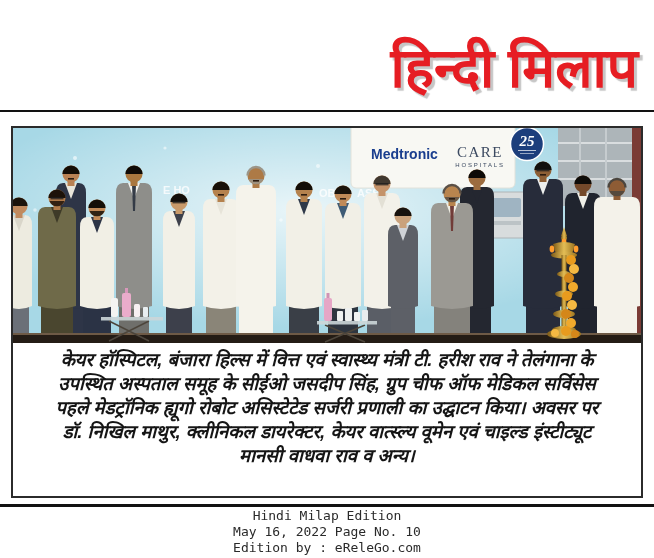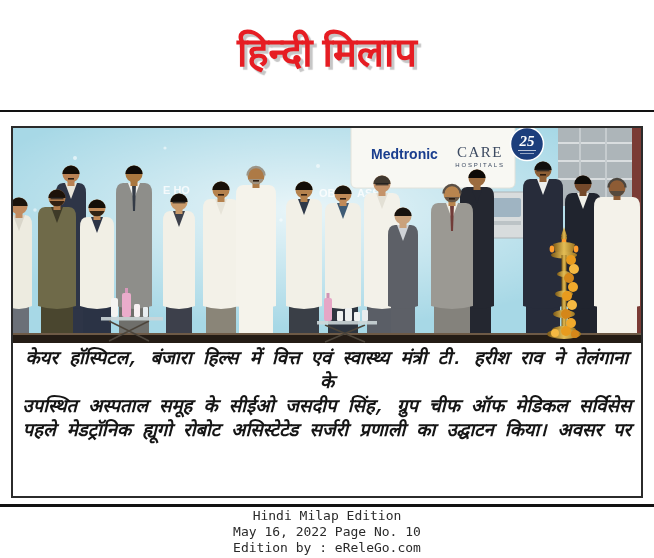--- a/index.html
+++ b/index.html
@@ -1,27 +1,27 @@
 <!DOCTYPE html>
 <html style="--masthead-red: #e61d23; --medtronic-navy: #1a3e8e; --care-navy: #3c4a61; --badge-navy: #1c3e7c; --backdrop-blue: #a7d8e6;"><head>
 <meta charset="utf-8">
 <style>
   html,body{margin:0;padding:0;background:#ffffff;}
   .page{position:relative;width:654px;height:558px;background:#ffffff;overflow:hidden;
         font-family:"Liberation Sans",sans-serif;}
   .masthead{position:absolute;top:2px;left:0;right:0;text-align:center;}
-  .masthead h1{margin:0;font-family:"Liberation Serif",serif;font-weight:bold;
-        font-size:40px;line-height:102px;color:var(--masthead-red,#e61d23);
-        text-shadow:3px 3px 1px #c6c6c6;}
+  .masthead h1{margin:16px;font-family:"Liberation Serif",serif;font-weight:bold;
+        font-size:55px;line-height:102px;color:var(--masthead-red,#e61d23);
+        text-shadow:3px 3px 1px #c6c6c6;text-align:right;}
   .rule-top{position:absolute;top:110px;left:0;width:654px;height:2px;background:#121212;}
   .clipping{position:absolute;top:126px;left:11px;width:628px;height:368px;
         border:2px solid #2b2b2b;margin:0;background:#ffffff;box-sizing:content-box;}
   .photo{width:628px;height:215px;overflow:hidden;background:var(--backdrop-blue,#a7d8e6);}
   .photo svg{display:block;}
-  .caption{padding-top:5px;text-align:center;font-family:Liberation Mono, monospace;
+  .caption{padding-top:5px;text-align:center;font-family:Liberation Sans, sans-serif;
         font-style:italic;font-weight:bold;font-size:18.5px;line-height:24px;color:#151515;}
   .rule-bottom{position:absolute;top:504px;left:0;width:654px;height:3px;background:#121212;}
   .footer{position:absolute;top:508px;left:0;right:0;text-align:center;
         font-family:"DejaVu Sans Mono","Liberation Mono",monospace;
         font-size:13px;line-height:16px;color:#2a2a2a;}
 </style>
 </head>
 <body>
 
 <div class="page">
@@ -306,20 +306,22 @@
           <rect x="341" y="184" width="6" height="9" rx="1" fill="#f2f4f3"></rect>
           <rect x="349" y="182" width="6" height="11" rx="1" fill="#e8ecee"></rect>
         </g>
       </svg>
     </div>
 
     <figcaption class="caption">
       <div>केयर हॉस्पिटल, बंजारा हिल्स में वित्त एवं स्वास्थ्य मंत्री टी. हरीश राव ने तेलंगाना के</div>
       <div>उपस्थित अस्पताल  समूह के सीईओ जसदीप सिंह, ग्रुप चीफ ऑफ मेडिकल सर्विसेस</div>
       <div>पहले मेडट्रॉनिक ह्यूगो रोबोट असिस्टेटेड सर्जरी प्रणाली का उद्घाटन किया। अवसर पर</div>
+      <div>डॉ. निखिल माथुर, क्लीनिकल डायरेक्टर, केयर वात्स्ल्य वूमेन एवं चाइल्ड इंस्टीट्यूट</div>
+      <div>मानसी वाधवा राव व अन्य।</div>
     </figcaption>
   </figure>
 
   <div class="rule-bottom"></div>
 
   <footer class="footer">
     <div>Hindi Milap Edition</div>
     <div>May 16, 2022 Page No. 10</div>
     <div>Edition by : eReleGo.com</div>
   </footer>

